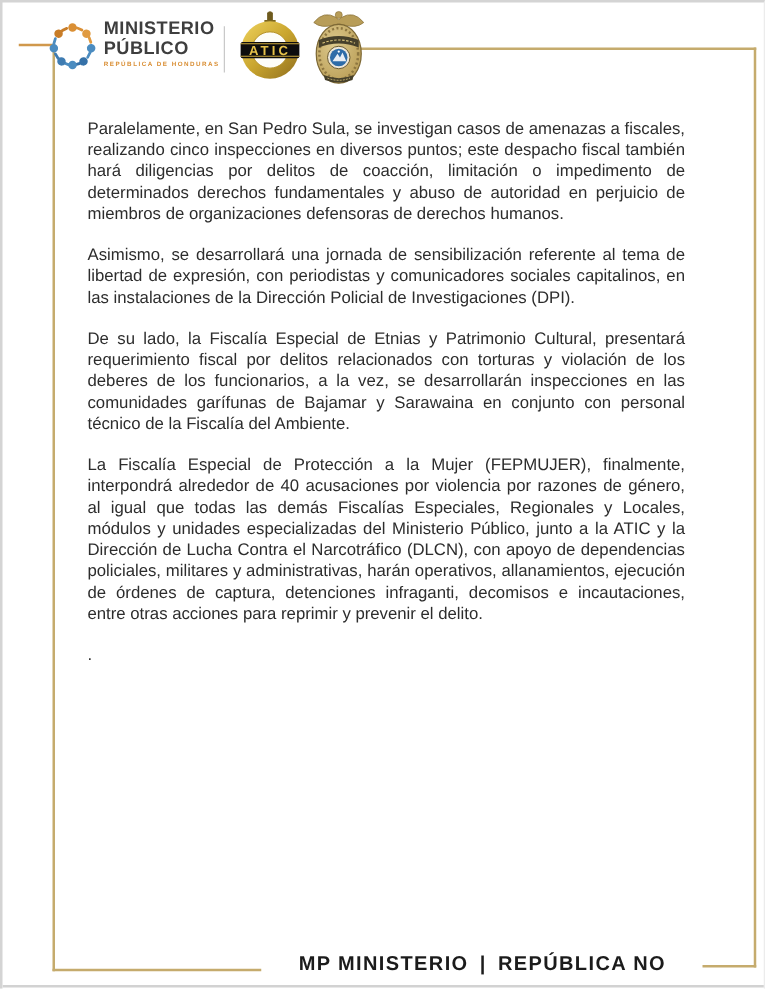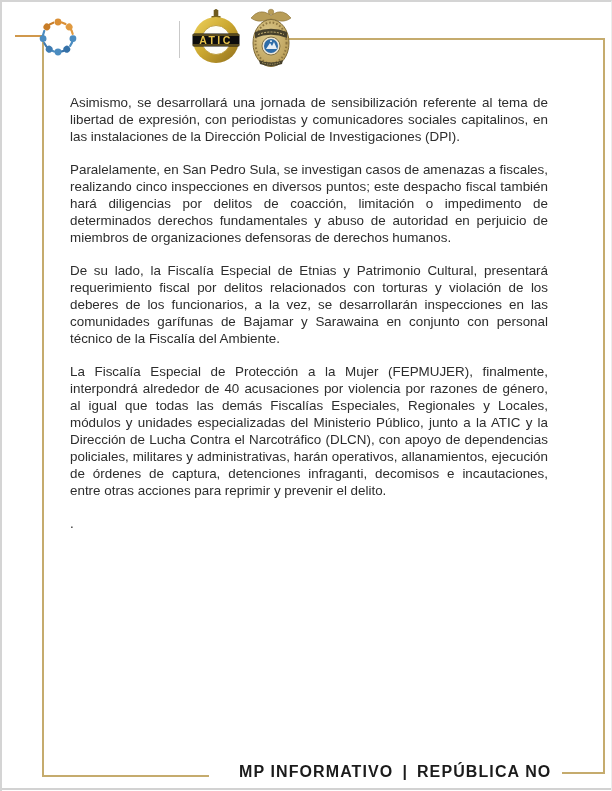--- a/index.html
+++ b/index.html
@@ -108,20 +108,25 @@
         <circle cx="20" cy="8" r="3.4" fill="#3f7cb2"></circle>
         <path d="M20 8 A15 15 0 0 1 27.5 10" stroke="#3f7cb2" stroke-width="2.2" fill="none" stroke-linecap="round"></path>
       </g>
       <g transform="rotate(-96 20 23)">
         <circle cx="20" cy="8" r="3.4" fill="#4b8cc0"></circle>
         <path d="M20 8 A15 15 0 0 1 27.5 10" stroke="#4b8cc0" stroke-width="2.2" fill="none" stroke-linecap="round"></path>
       </g>
     </g>
   </svg>
 
+  <div class="wordmark">
+    <div class="wm-line">MINISTERIO</div>
+    <div class="wm-line">PÚBLICO</div>
+    <div class="wm-sub">REPÚBLICA DE HONDURAS</div>
+  </div>
 
   <div class="header-divider"></div>
 
   <svg class="atic-seal" viewBox="0 0 50 58">
     <defs>
       <linearGradient id="agrad" x1="0" y1="0" x2="1" y2="1">
         <stop offset="0" stop-color="#efd35e"></stop>
         <stop offset="0.5" stop-color="#c9a52e"></stop>
         <stop offset="1" stop-color="#8f6e1e"></stop>
       </linearGradient>
@@ -153,24 +158,24 @@
     <path d="M9 29.5 Q22 24.5 35 29.5" stroke="#d9c27a" stroke-width="0.9" fill="none" stroke-dasharray="2 1.2"></path>
     <circle cx="22" cy="41" r="9" fill="#ece7da" stroke="#6b5a2e" stroke-width="0.8"></circle>
     <circle cx="22" cy="41" r="7" fill="#2e6ca8"></circle>
     <path d="M17 44 L21 38 L23 41 L25 37 L28 44 Z" fill="#e8eef5"></path>
     <circle cx="22" cy="36.2" r="0.9" fill="#ffffff"></circle>
     <path d="M10 55 Q22 60 34 55 L33 59 Q22 63 11 59 Z" fill="#46402b"></path>
     <path d="M13 57.5 Q22 61 31 57.5" stroke="#d9c27a" stroke-width="0.7" fill="none" stroke-dasharray="1.5 1"></path>
   </svg>
 
   <div class="body-text">
+    <p>Paralelamente, en San Pedro Sula, se investigan casos de amenazas a fiscales, realizando cinco inspecciones en diversos puntos; este despacho fiscal también hará diligencias por delitos de coacción, limitación o impedimento de determinados derechos fundamentales y abuso de autoridad en perjuicio de miembros de organizaciones defensoras de derechos humanos.</p>
     <p>Asimismo, se desarrollará una jornada de sensibilización referente al tema de libertad de expresión, con periodistas y comunicadores sociales capitalinos, en las instalaciones de la Dirección Policial de Investigaciones (DPI).</p>
-    <p>Paralelamente, en San Pedro Sula, se investigan casos de amenazas a fiscales, realizando cinco inspecciones en diversos puntos; este despacho fiscal también hará diligencias por delitos de coacción, limitación o impedimento de determinados derechos fundamentales y abuso de autoridad en perjuicio de miembros de organizaciones defensoras de derechos humanos.</p>
     <p>De su lado, la Fiscalía Especial de Etnias y Patrimonio Cultural, presentará requerimiento fiscal por delitos relacionados con torturas y violación de los deberes de los funcionarios, a la vez, se desarrollarán inspecciones en las comunidades garífunas de Bajamar y Sarawaina en conjunto con personal técnico de la Fiscalía del Ambiente.</p>
     <p>La Fiscalía Especial de Protección a la Mujer (FEPMUJER), finalmente, interpondrá alrededor de 40 acusaciones por violencia por razones de género, al igual que todas las demás Fiscalías Especiales, Regionales y Locales, módulos y unidades especializadas del Ministerio Público, junto a la ATIC y la Dirección de Lucha Contra el Narcotráfico (DLCN), con apoyo de dependencias policiales, militares y administrativas, harán operativos, allanamientos, ejecución de órdenes de captura, detenciones infraganti, decomisos e incautaciones, entre otras acciones para reprimir y prevenir el delito.</p>
     <p class="lone-dot">.</p>
   </div>
 
   <div class="footer-text">
-    <span>MP INFORMATIVO</span><span class="sep">|</span><span>REPÚBLICA NO</span>
+    <span>MP MINISTERIO</span><span class="sep">|</span><span>REPÚBLICA NO</span>
   </div>
 
 </div>
 
 </body></html>

